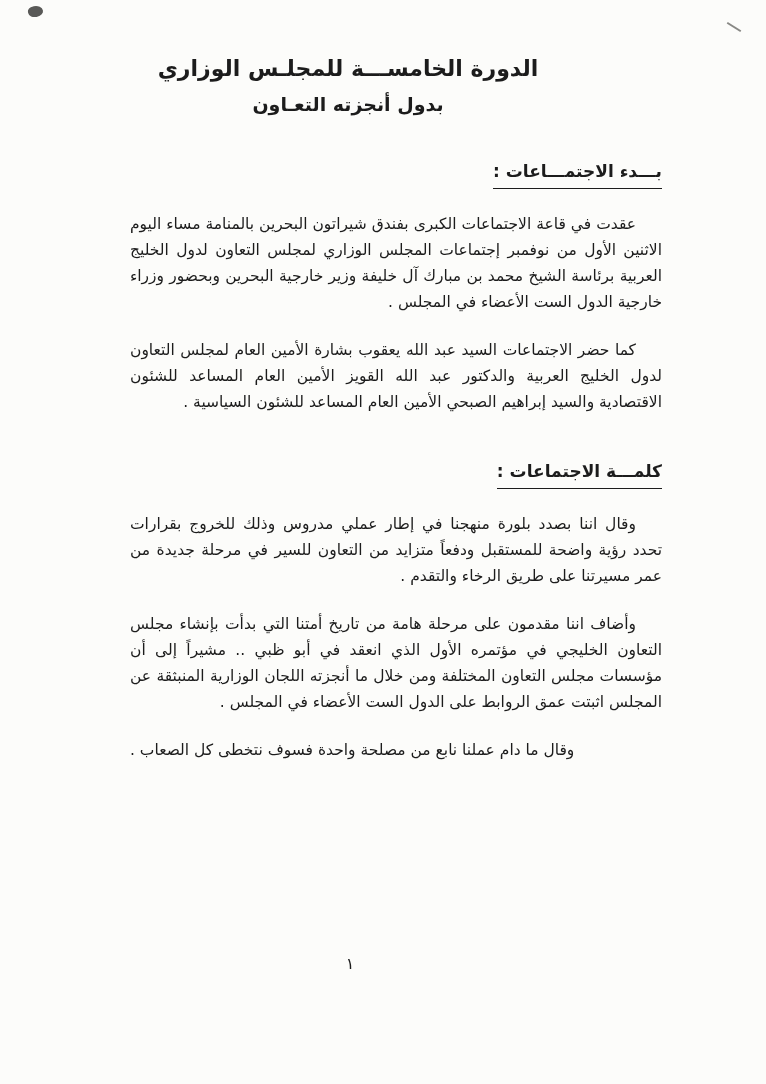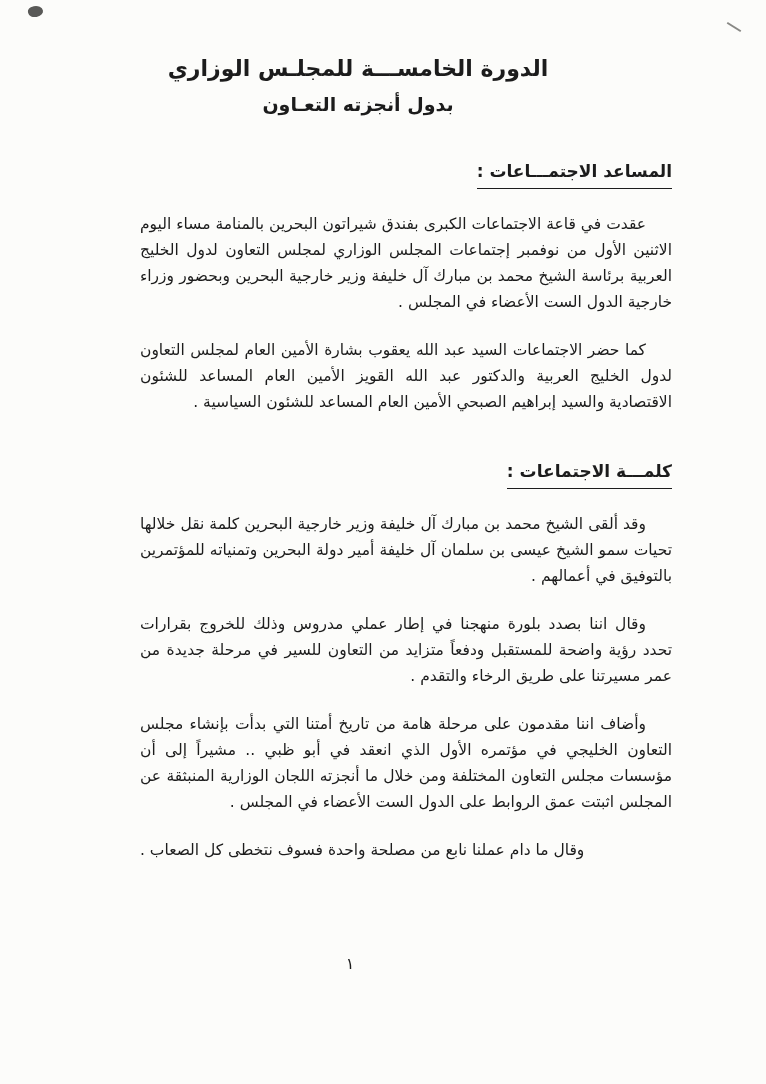--- a/index.html
+++ b/index.html
@@ -14,21 +14,21 @@
     margin: 0 auto;
     background: #fcfcfa;
     color: #1c1c1c;
     font-family: "DejaVu Sans", sans-serif;
     direction: rtl;
     overflow: hidden;
   }
   .content {
     position: absolute;
     top: 0;
-    right: 94px;
+    right: 104px;
     width: 548px;
     direction: rtl;
   }
   .title-block {
     padding-top: 56px;
     text-align: center;
     transform: translateX(-40px);
   }
   .title-line1 {
     margin: 0 0 12px 0;
@@ -106,31 +106,30 @@
 
   <div class="content">
 
     <header class="title-block">
       <h1 class="title-line1">الدورة الخامســـة للمجلـس الوزاري</h1>
       <h2 class="title-line2">بدول أنجزته التعـاون</h2>
     </header>
 
     <section>
       <h3 class="section-heading">
-        <span class="heading-text">المساعد الاجتمـــاعات :</span>
+        <span class="heading-text">بـــدء الاجتمـــاعات :</span>
       </h3>
       <p class="para">عقدت في قاعة الاجتماعات الكبرى بفندق شيراتون البحرين بالمنامة مساء اليوم الاثنين الأول من نوفمبر إجتماعات المجلس الوزاري لمجلس التعاون لدول الخليج العربية برئاسة الشيخ محمد بن مبارك آل خليفة وزير خارجية البحرين وبحضور وزراء خارجية الدول الست الأعضاء في المجلس .</p>
       <p class="para">كما حضر الاجتماعات السيد عبد الله يعقوب بشارة الأمين العام لمجلس التعاون لدول الخليج العربية والدكتور عبد الله القويز الأمين العام المساعد للشئون الاقتصادية والسيد إبراهيم الصبحي الأمين العام المساعد للشئون السياسية .</p>
     </section>
 
     <section>
       <h3 class="section-heading">
         <span class="heading-text">كلمـــة الاجتماعات :</span>
       </h3>
-      <p class="para">وقد ألقى الشيخ محمد بن مبارك آل خليفة وزير خارجية البحرين كلمة نقل خلالها تحيات سمو الشيخ عيسى بن سلمان آل خليفة أمير دولة البحرين وتمنياته للمؤتمرين بالتوفيق في أعمالهم .</p>
       <p class="para">وقال اننا بصدد بلورة منهجنا في إطار عملي مدروس وذلك للخروج بقرارات تحدد رؤية واضحة للمستقبل ودفعاً متزايد من التعاون للسير في مرحلة جديدة من عمر مسيرتنا على طريق الرخاء والتقدم .</p>
       <p class="para">وأضاف اننا مقدمون على مرحلة هامة من تاريخ أمتنا التي بدأت بإنشاء مجلس التعاون الخليجي في مؤتمره الأول الذي انعقد في أبو ظبي .. مشيراً إلى أن مؤسسات مجلس التعاون المختلفة ومن خلال ما أنجزته اللجان الوزارية المنبثقة عن المجلس اثبتت عمق الروابط على الدول الست الأعضاء في المجلس .</p>
       <p class="para last-short">وقال ما دام عملنا نابع من مصلحة واحدة فسوف نتخطى كل الصعاب .</p>
     </section>
 
   </div>
 
   <div class="page-number">١</div>
 
 </div>

